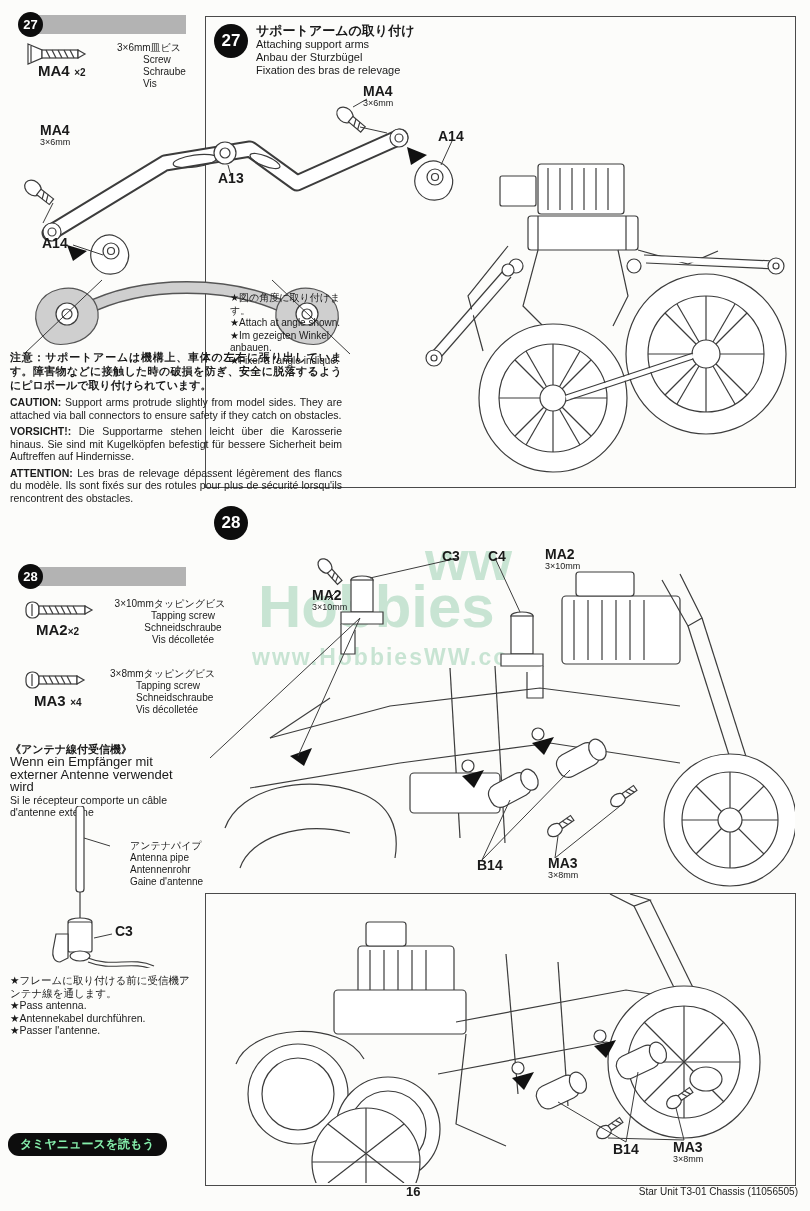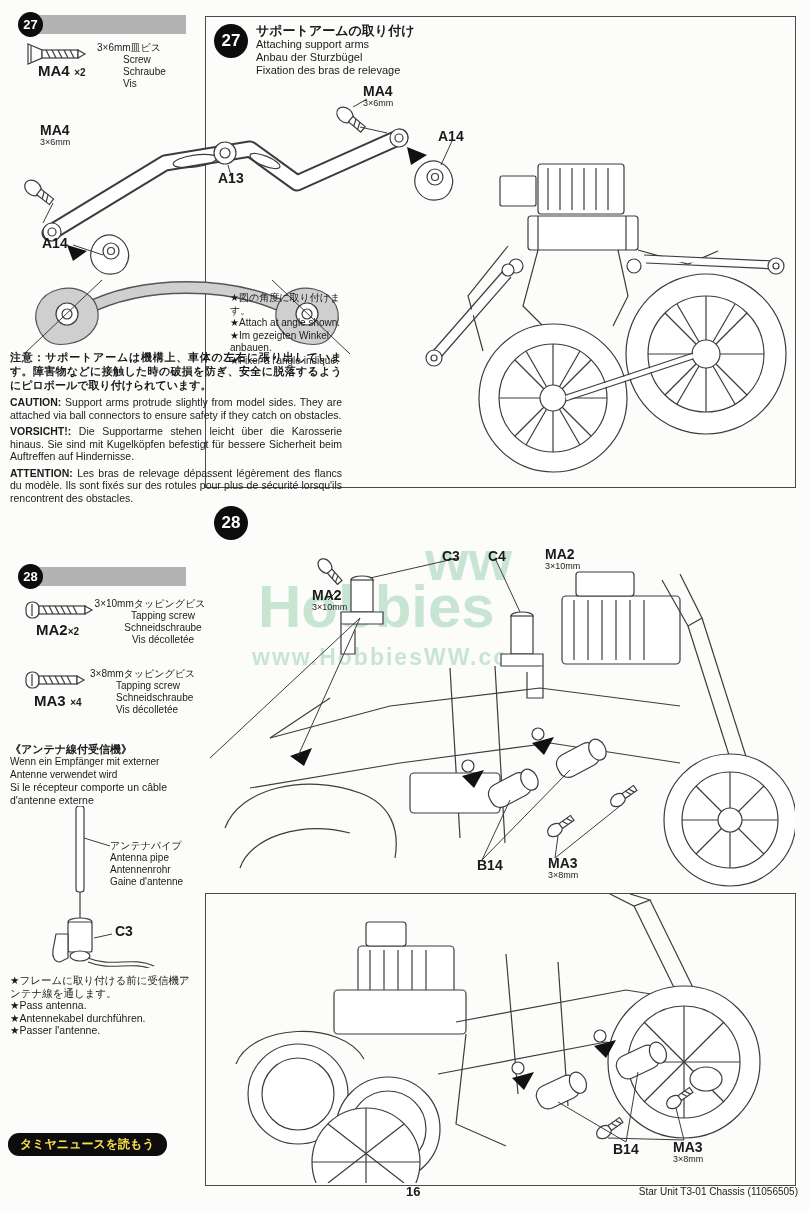--- a/index.html
+++ b/index.html
@@ -8,31 +8,31 @@
   .abs{position:absolute;}
   .bar{background:#b3b3b3;height:19px;}
   .badge{background:#0d0d0d;color:#fff;border-radius:50%;display:flex;align-items:center;
          justify-content:center;font-weight:bold;}
   .badge-sm{width:25px;height:25px;font-size:13px;}
   .badge-lg{width:34px;height:34px;font-size:17px;}
   .step-title .jp{font-weight:bold;font-size:13px;line-height:15px;}
   .step-title .ln{font-size:11px;line-height:13px;}
   .plabel{font-weight:bold;font-size:15px;}
   .pqty{font-size:10px;font-weight:bold;}
-  .pdesc{font-size:10px;line-height:12px;}
+  .pdesc{font-size:10px;line-height:12px;margin-left:20px;}
   .pdesc .ind{margin-left:26px;}
   .dlabel{font-weight:bold;font-size:14px;line-height:14px;}
   .dsize{font-size:9px;line-height:10px;}
   .note{font-size:10px;line-height:12.5px;}
   .cau{font-size:10.5px;line-height:12.5px;margin:0 0 4px 0;text-align:justify;}
   .cau b{font-weight:bold;}
   .cjp{font-weight:bold;font-size:11px;line-height:14px;}
   .box{border:1.2px solid #4a4a4a;}
   .wm{color:#9ed2b4;opacity:0.55;font-weight:bold;pointer-events:none;}
-  .news-badge{background:#0d0d0d;color:#fde047;font-weight:bold;font-size:12px;
+  .news-badge{background:#0d0d0d;color:#86efac;font-weight:bold;font-size:12px;
               border-radius:11px;padding:3px 12px;display:inline-block;}
   .news-body{font-size:8.6px;line-height:11px;color:#222;}
   .leader{stroke:#3c3c3c;stroke-width:1;}
   svg{display:block;}
   svg .ln{stroke:#3c3c3c;stroke-width:1.2;fill:none;}
   svg .fw{fill:#ffffff;stroke:#3c3c3c;stroke-width:1.2;}
   svg .gy{fill:#cfcfcf;stroke:#555;stroke-width:1.2;}
   svg .bk{fill:#111;stroke:none;}
 </style>
 </head>
@@ -276,21 +276,21 @@
   </div>
   <div class="abs pdesc" style="left:90px;top:668px;width:120px;">
     <div>3×8mmタッピングビス</div>
     <div class="ind">Tapping screw</div>
     <div class="ind">Schneidschraube</div>
     <div class="ind">Vis décolletée</div>
   </div>
 
   <div class="abs" style="left:10px;top:742px;width:188px;">
     <div class="cjp">《アンテナ線付受信機》</div>
-    <div class="note" style="font-size:10px;">Wenn ein Empfänger mit externer Antenne verwendet wird</div>
+    <div class="note" style="font-size:13px;">Wenn ein Empfänger mit externer Antenne verwendet wird</div>
     <div class="note" style="font-size:10.5px;">Si le récepteur comporte un câble d'antenne externe</div>
   </div>
 
   <svg class="abs" style="left:20px;top:806px;" width="185" height="162" viewBox="0 0 185 162">
     <rect class="fw" x="56" y="0" width="8" height="86" rx="3"></rect>
     <line class="ln" x1="60" y1="86" x2="60" y2="112"></line>
     <line class="leader" x1="64" y1="32" x2="90" y2="40"></line>
     <ellipse class="fw" cx="60" cy="116" rx="12" ry="4"></ellipse>
     <rect class="fw" x="48" y="116" width="24" height="30" rx="2"></rect>
     <path class="fw" d="M36,128 L48,128 L48,152 L40,156 C34,156 32,150 33,144 Z"></path>

